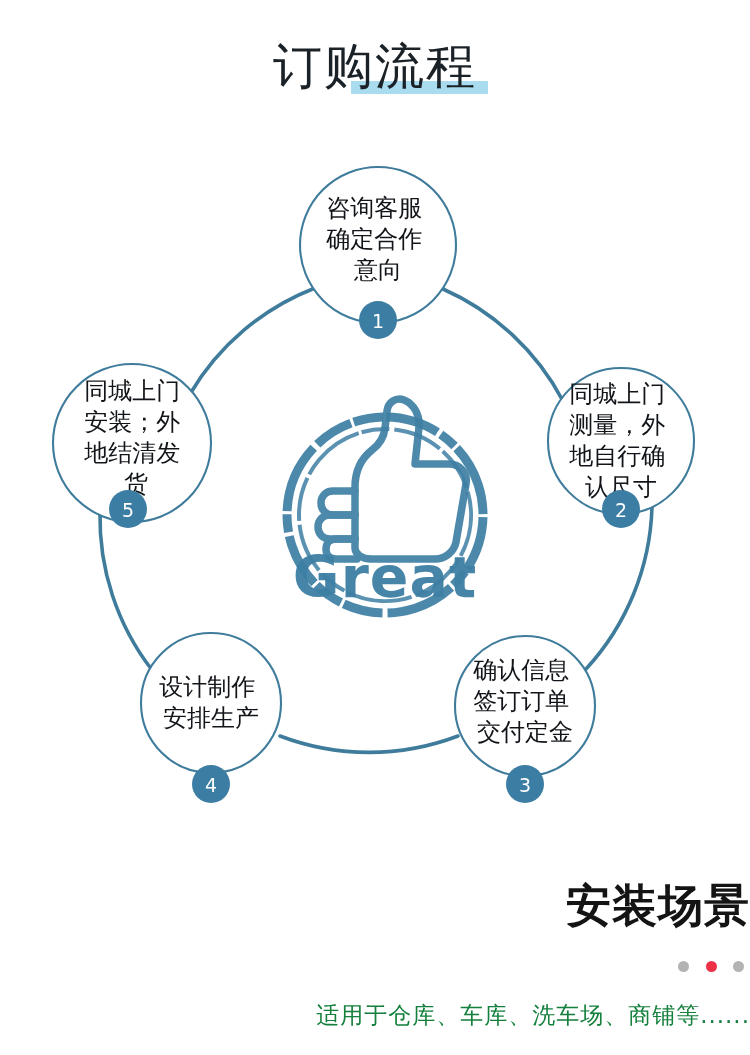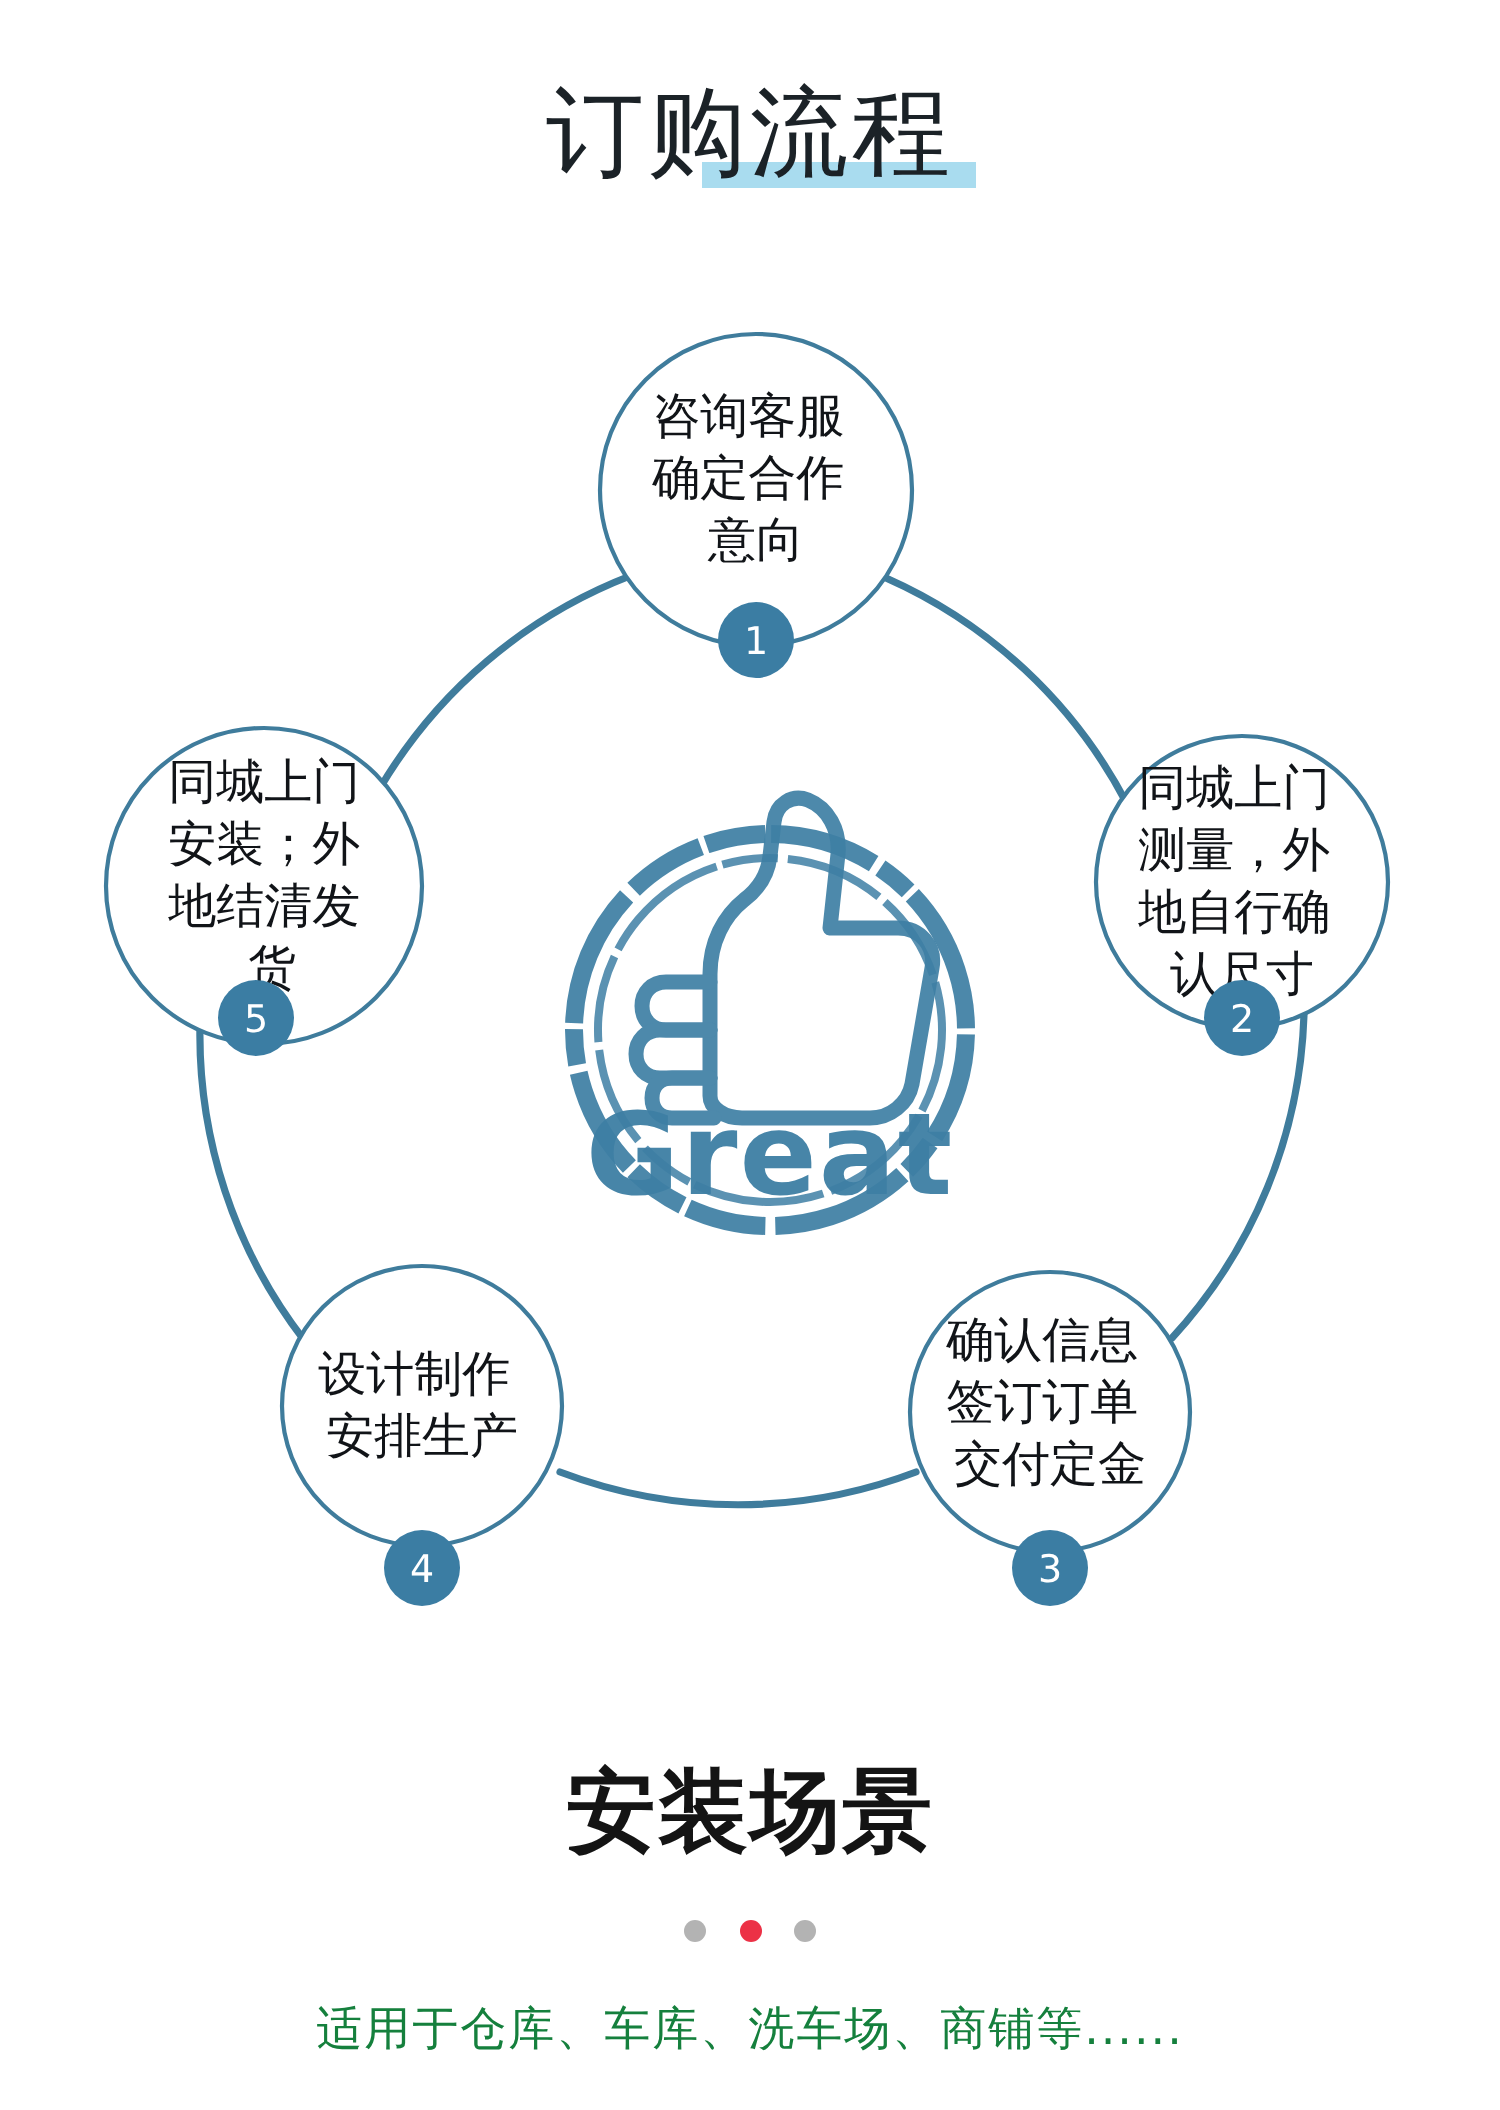--- a/index.html
+++ b/index.html
@@ -112,21 +112,21 @@
     fill: #3e7fa4;
     text-anchor: middle;
     letter-spacing: 1px;
     opacity: .95;
   }
 
   
   .footer {
     position: absolute;
     left: 0; width: 750px;
-    text-align: center;
+    text-align: right;
   }
   .section-heading {
     top: 878px;
     font-family: "DejaVu Sans", "Liberation Sans", sans-serif;
     font-size: 45px;
     line-height: 56px;
     font-weight: bold;
     color: #141414;
     letter-spacing: 1px;
   }

